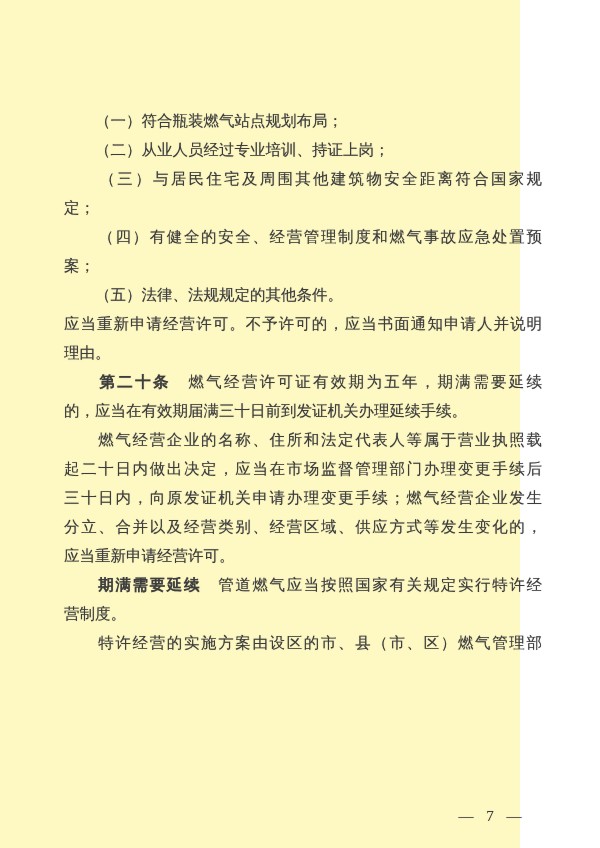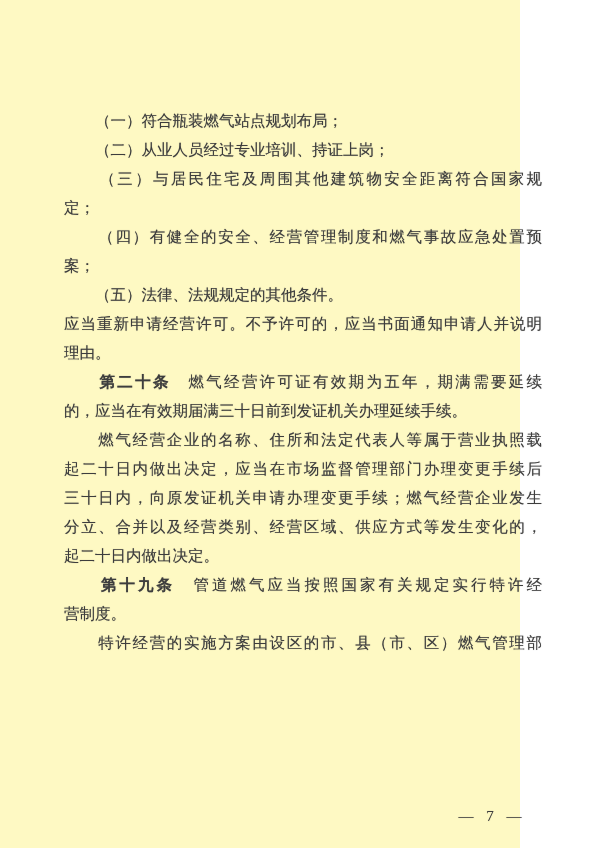--- a/index.html
+++ b/index.html
@@ -73,21 +73,21 @@
 
     <div class="line jl"><span>应当重新申请经营许可。不予许可的，应当书面通知申请人并说明</span></div>
     <div class="line"><span>理由。</span></div>
 
     <div class="line jl"><b class="art">　　第二十条</b><span>　燃气经营许可证有效期为五年，期满需要延续</span></div>
     <div class="line"><span>的，应当在有效期届满三十日前到发证机关办理延续手续。</span></div>
     <div class="line jl"><span>　　燃气经营企业的名称、住所和法定代表人等属于营业执照载</span></div>
     <div class="line jl"><span>起二十日内做出决定，应当在市场监督管理部门办理变更手续后</span></div>
     <div class="line jl"><span>三十日内，向原发证机关申请办理变更手续；燃气经营企业发生</span></div>
     <div class="line jl"><span>分立、合并以及经营类别、经营区域、供应方式等发生变化的，</span></div>
-    <div class="line"><span>起二十日内做出决定。</span></div>
+    <div class="line"><span>应当重新申请经营许可。</span></div>
 
-    <div class="line jl"><b class="art">　　第十九条</b><span>　管道燃气应当按照国家有关规定实行特许经</span></div>
+    <div class="line jl"><b class="art">　　期满需要延续</b><span>　管道燃气应当按照国家有关规定实行特许经</span></div>
     <div class="line"><span>营制度。</span></div>
     <div class="line jl"><span>　　特许经营的实施方案由设区的市、县（市、区）燃气管理部</span></div>
   </div>
 
   <div class="page-number">— 7 —</div>
 </div>
 
 </body></html>

